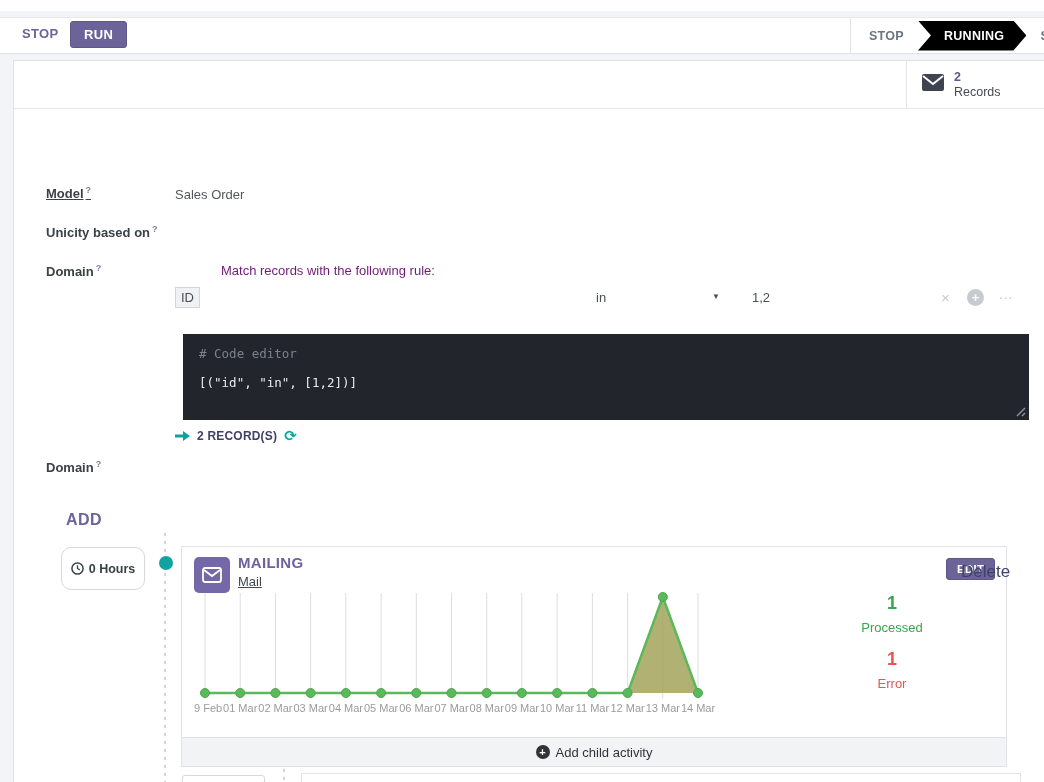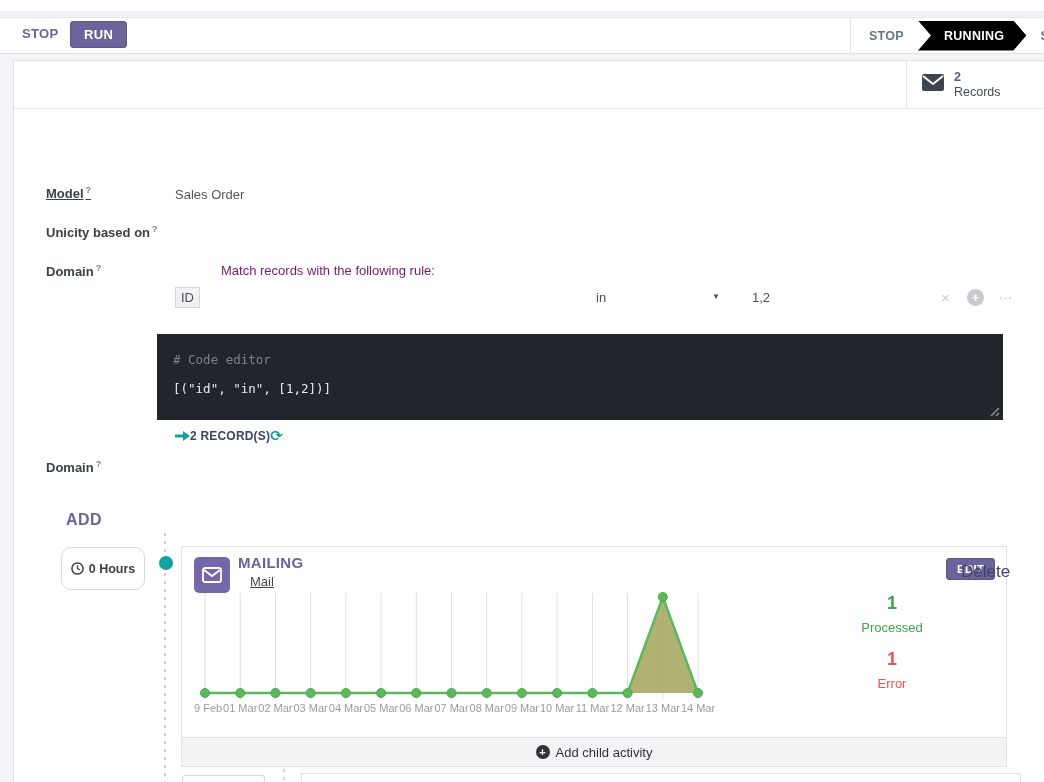--- a/index.html
+++ b/index.html
@@ -40,27 +40,27 @@
 
   .rule-field { position:absolute; left:161px; top:226px; font-size:13px; color:#4a4e54;
                 background:#f0f1f3; border:1px solid #d2d5d9; padding:2px 5px; cursor:pointer; }
   .rule-op { position:absolute; left:582px; top:229px; font-size:13px; color:#4a4e54; cursor:pointer; }
   .rule-caret { position:absolute; left:698px; top:231px; font-size:8px; color:#4a4e54; cursor:pointer; }
   .rule-val { position:absolute; left:738px; top:229px; font-size:13px; color:#4a4e54; }
   .gicon { position:absolute; color:#c7cbd0; font-size:15px; cursor:pointer; line-height:17px; }
   .gicon.plus { width:17px; height:17px; background:#c7cbd0; color:#fff; border-radius:50%;
                 text-align:center; font-size:13px; font-weight:bold; }
 
-  .code { position:absolute; left:143px; top:273px; width:846px; height:86px; background:#22262c;
-          padding:18px 16px; font-family:"DejaVu Sans Mono","Liberation Mono",monospace; font-size:12.5px; }
+  .code { position:absolute; left:169px; top:273px; width:846px; height:86px; background:#22262c;
+          padding:12px 16px; font-family:"DejaVu Sans Mono","Liberation Mono",monospace; font-size:12.5px; }
   .code .comment { color:#7c828c; }
   .code .line { color:#e8eaed; margin-top:14px; }
   .code svg.resize { position:absolute; right:3px; bottom:3px; }
 
-  .reclink { position:absolute; left:161px; top:366px; display:flex; align-items:center; cursor:pointer; }
+  .reclink { position:absolute; left:161px; top:366px; display:flex; align-items:center; gap:7px; cursor:pointer; }
   .reclink .txt { font-size:12px; font-weight:bold; color:#3f4268; letter-spacing:.2px; }
   .reclink .refresh { color:#0fa3a0; font-size:15px; font-weight:bold; cursor:pointer; }
 
   .add-link { position:absolute; left:52px; top:450px; font-size:16px; font-weight:bold; color:#6c6398;
               letter-spacing:.5px; cursor:pointer; }
 
   
   .dotline { position:absolute; width:2px;
              background-image:repeating-linear-gradient(to bottom,#d2d4d8 0 3px,transparent 3px 8px); }
   .hoursbox { position:absolute; left:47px; top:486px; width:84px; height:43px; background:#fff;
@@ -69,21 +69,21 @@
   .hoursbox .t { font-size:12.5px; font-weight:bold; color:#3b4045; }
   .tealdot { position:absolute; left:145px; top:495px; width:14px; height:14px; border-radius:50%;
              background:#11a3a0; }
 
   .card { position:absolute; background:#fff; border:1px solid #e0e2e6; }
   .card1 { left:167px; top:485px; width:826px; height:221px; }
   .mailicon { position:absolute; left:12px; top:10px; width:36px; height:36px; background:#7568a8;
               border-radius:5px; display:flex; align-items:center; justify-content:center; }
   .act-name { position:absolute; left:56px; top:7px; font-size:15px; font-weight:bold; color:#6d619e;
               letter-spacing:.3px; }
-  .act-type { position:absolute; left:68px; top:27px; font-size:13px; color:#42474d;text-decoration:underline; }
+  .act-type { position:absolute; left:56px; top:27px; font-size:13px; color:#42474d;text-decoration:underline; }
   .btn-edit { position:absolute; left:764px; top:11px; background:#6c6398; border:1px solid #5f5789;
               color:#fff; font-weight:bold; font-size:11.5px; padding:4px 10px; border-radius:3px;
               cursor:pointer; font-family:inherit; letter-spacing:.3px; }
   .lnk-delete { position:absolute; left:779px; top:15px; font-size:17px; color:#3f4268; cursor:pointer; }
 
   .stats { position:absolute; left:650px; top:46px; width:120px; text-align:center; }
   .stats .num { font-size:18px; font-weight:bold; }
   .stats .lab { font-size:13px; margin-top:6px; }
   .green { color:#3aa54b; } .red { color:#e8554d; }
   .stats .gap { height:14px; }

